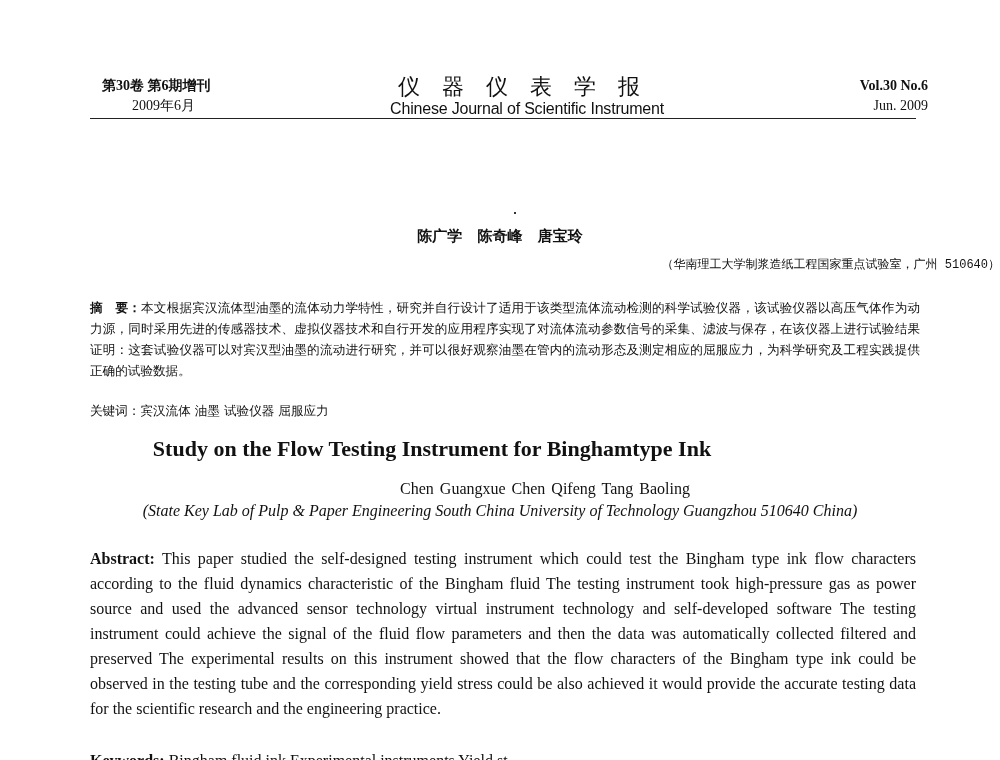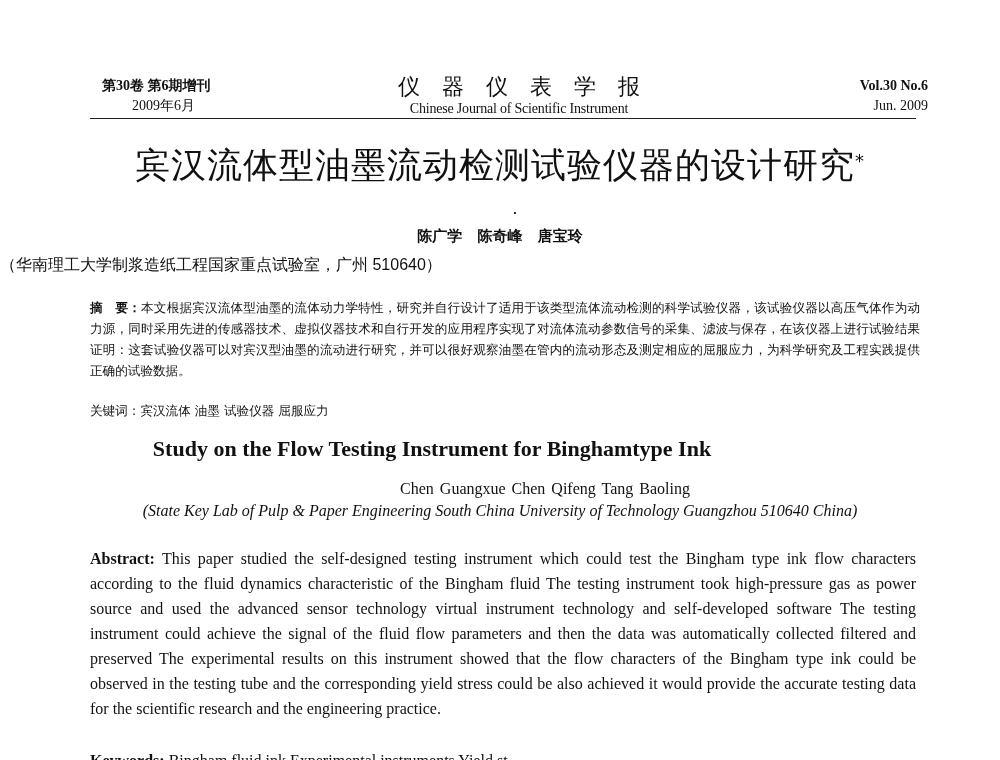--- a/index.html
+++ b/index.html
@@ -5,31 +5,31 @@
   html, body { margin: 0; padding: 0; background: #ffffff; }
   body { width: 1000px; height: 760px; overflow: hidden; position: relative; color: #111; font-family: "Liberation Serif", serif; }
   .page { position: absolute; left: 0; top: 0; width: 1000px; height: 760px; }
 
   
   .hdr { position: absolute; left: 102px; top: 76px; width: 826px; height: 44px; }
   .hdr-left { position: absolute; left: 0; top: 0; font-size: 14px; line-height: 20px; font-weight: bold; }
   .hdr-left .l2 { padding-left: 30px; font-weight: normal; }
   .hdr-center { position: absolute; left: 272px; top: 0; width: 290px; text-align: center; }
   .hdr-center .cn { font-size: 22px; letter-spacing: 22px; font-family: "DejaVu Serif", serif; line-height: 22px; padding-left: 22px; }
-  .hdr-center .en { font-family: Liberation Serif, serif; font-size: 14px; line-height: 22px; letter-spacing: -0.2px; }
+  .hdr-center .en { font-family: Liberation Sans, sans-serif; font-size: 16px; line-height: 22px; letter-spacing: -0.2px; text-align: right; }
   .hdr-right { position: absolute; right: 0; top: 0; text-align: right; font-size: 14px; line-height: 20px; }
   .hdr-right .l1 { font-weight: bold; }
   .hdr-rule { position: absolute; left: 90px; top: 118px; width: 826px; height: 0; border-top: 1.5px solid #222; }
 
   
   .title-cn { position: absolute; left: 0; top: 140px; width: 1000px; text-align: center; font-family: "DejaVu Sans", sans-serif; font-size: 35px; line-height: 50px; letter-spacing: 1px; }
   .title-cn sup { font-size: 18px; vertical-align: top; position: relative; top: -4px; }
   .dot { position: absolute; left: 514px; top: 212px; width: 2px; height: 2px; background: #333; }
   .authors-cn { position: absolute; left: 0; top: 226px; width: 1000px; text-align: center; font-family: "DejaVu Serif", serif; font-size: 15px; line-height: 20px; font-weight: bold; word-spacing: 10px; }
-  .affil-cn { position: absolute; left: 0; top: 255px; width: 1000px; text-align: left; font-family: Liberation Sans, sans-serif; font-size: 16px; line-height: 20px; }
+  .affil-cn { position: absolute; left: 0; top: 255px; width: 1000px; text-align: right; font-family: Liberation Mono, monospace; font-size: 12px; line-height: 20px; }
 
   .abs-cn { position: absolute; left: 90px; top: 297px; width: 830px; font-family: "DejaVu Serif", serif; font-size: 12.6px; line-height: 21px; text-align: justify; }
   .abs-cn .label { font-weight: bold; }
   .kw-cn { position: absolute; left: 90px; top: 401px; width: 830px; font-family: "DejaVu Serif", serif; font-size: 12.6px; line-height: 20px; }
   .kw-cn .label { font-weight: normal; }
 
   .title-en { position: absolute; left: 0; top: 434px; width: 864px; text-align: center; font-size: 22px; line-height: 30px; font-weight: bold; }
   .authors-en { position: absolute; left: 0; top: 478px; width: 1000px; text-align: center; font-size: 16px; line-height: 22px; word-spacing: 2px; padding-left: 45px; }
   .affil-en { position: absolute; left: 0; top: 501px; width: 1000px; text-align: center; font-size: 16px; line-height: 20px; font-style: italic; }
 
@@ -52,21 +52,20 @@
       <div class="cn">仪器仪表学报</div>
       <div class="en">Chinese Journal of Scientific Instrument</div>
     </div>
     <div class="hdr-right">
       <div class="l1">Vol.30 No.6</div>
       <div>Jun. 2009</div>
     </div>
   </div>
   <div class="hdr-rule"></div>
 
-  <div class="title-cn"><span>宾汉流体型油墨流动检测试验仪器的设计研究</span><sup>*</sup></div>
   <div class="dot"></div>
 
   <div class="authors-cn">陈广学  陈奇峰  唐宝玲</div>
   <div class="affil-cn">（华南理工大学制浆造纸工程国家重点试验室，广州 510640）</div>
 
   <div class="abs-cn">
     <span class="label">摘　要：</span><span>本文根据宾汉流体型油墨的流体动力学特性，研究并自行设计了适用于该类型流体流动检测的科学试验仪器，该试验仪器以高压气体作为动力源，同时采用先进的传感器技术、虚拟仪器技术和自行开发的应用程序实现了对流体流动参数信号的采集、滤波与保存，在该仪器上进行试验结果证明：这套试验仪器可以对宾汉型油墨的流动进行研究，并可以很好观察油墨在管内的流动形态及测定相应的屈服应力，为科学研究及工程实践提供正确的试验数据。</span>
   </div>
   <div class="kw-cn">
     <span class="label">关键词：</span><span>宾汉流体 油墨 试验仪器 屈服应力</span>

